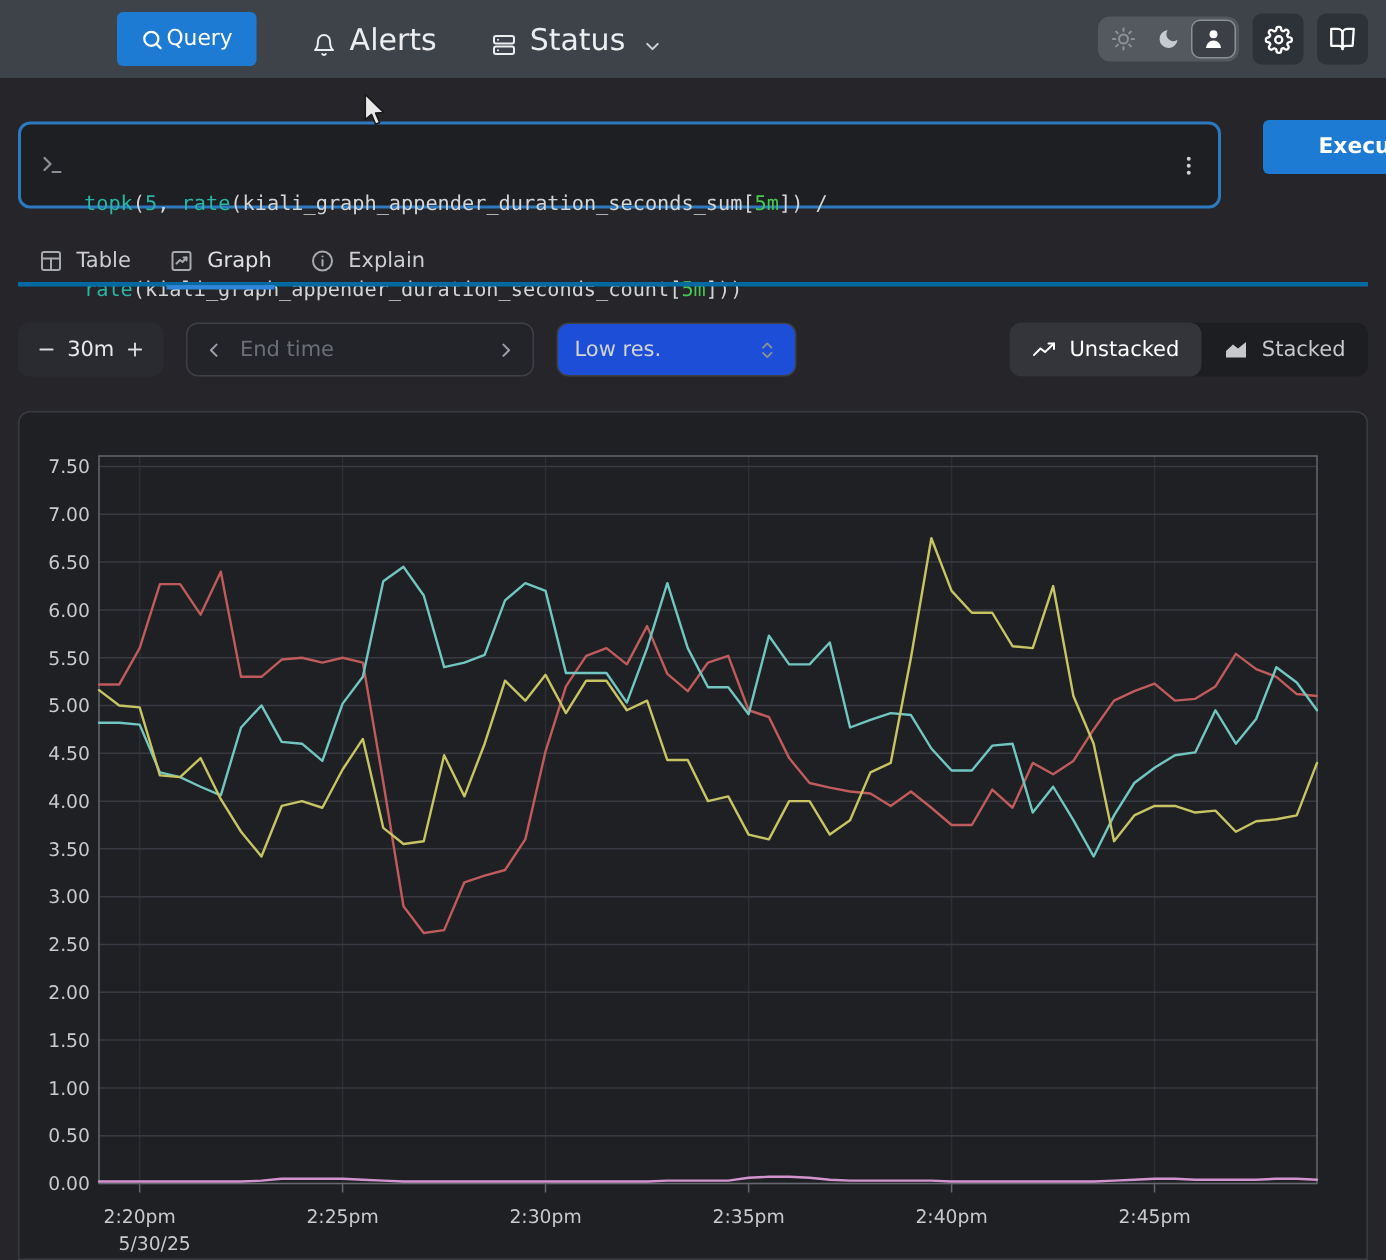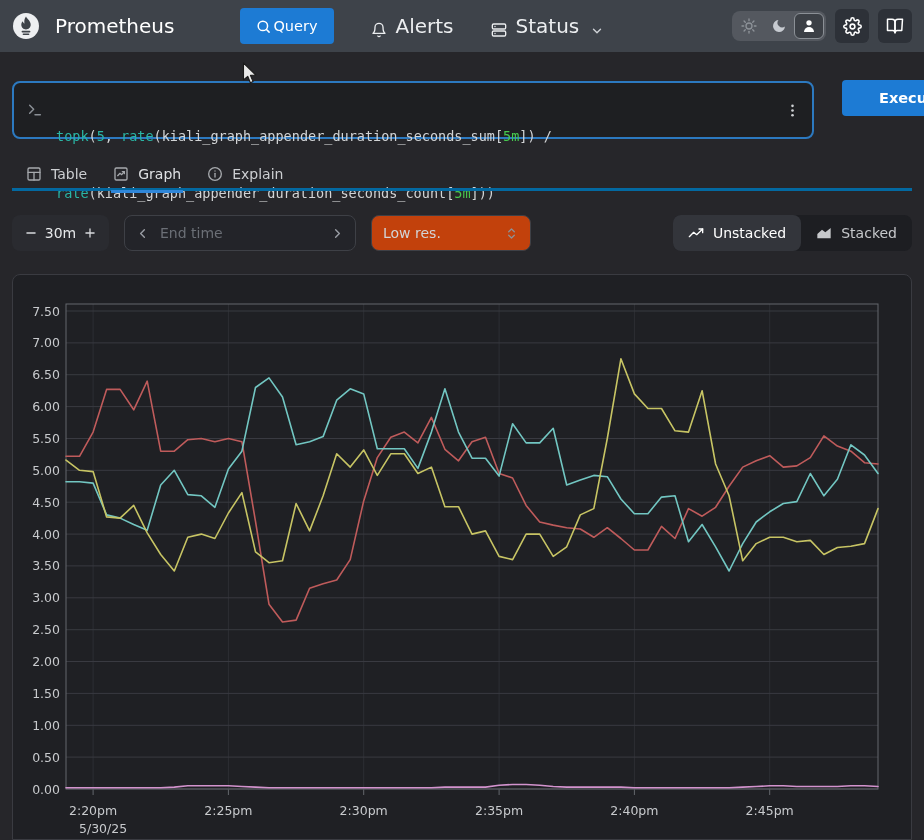--- a/index.html
+++ b/index.html
@@ -71,21 +71,21 @@
   .mini-btn{ background:none; border:none; color:#d8dadd; display:flex;
     align-items:center; cursor:pointer; padding:2px; }
   .range-val{ color:#e6e8ea; font-size:14px; }
   .endtime-box{ position:absolute; left:112px; top:0; width:232px; height:36px;
     background:#232429; border:1px solid #3e4046; border-radius:8px;
     display:flex; align-items:center; padding:0 10px; cursor:text; }
   .endtime-box .placeholder{ color:#6b6f76; font-size:14px; margin-left:10px; }
   .endtime-box .nav-chev{ color:#9a9ea5; display:flex; cursor:pointer; }
   .endtime-box .nav-chev.right{ margin-left:auto; }
   .res-box{ position:absolute; left:359px; top:0; width:160px; height:36px;
-    background:#c2410c; border:1px solid #3e4046; border-radius:8px;
+    background:#1d4ed8; border:1px solid #3e4046; border-radius:8px;
     display:flex; align-items:center; padding:0 11px; cursor:pointer; }
   .res-box .res-val{ color:#d2d4d7; font-size:14px; }
   .res-box .sel-chev{ margin-left:auto; color:#8d9196; display:flex; }
   .stack-group{ position:absolute; right:0; top:0; height:36px; display:flex;
     background:#1d1e22; border-radius:8px; }
   .stack-seg{ display:flex; align-items:center; gap:9px; padding:0 15px;
     border:none; background:transparent; color:#c6c8cb; font-size:14px;
     font-family:inherit; border-radius:8px; cursor:pointer; }
   .stack-seg.active{ background:#33353b; color:#fff; }
 
@@ -96,31 +96,20 @@
   #chart-svg{ position:absolute; top:0; left:0; }
   #chart-svg text{ font-family:"DejaVu Sans", sans-serif; }
 
   
   .cursor{ position:absolute; left:242px; top:62px; z-index:50; pointer-events:none; }
 </style>
 </head>
 <body>
 
 <header class="navbar">
-  <div class="brand">
-    <span>
-      <svg width="28" height="28" viewBox="0 0 28 28">
-        <circle cx="14" cy="14" r="13" fill="#edeff1"></circle>
-        <path fill="#3e4349" d="M14 4.5c1.1 2.6 4.7 4.2 4.7 8.3 0 2.6-2.1 4.7-4.7 4.7s-4.7-2.1-4.7-4.7c0-1.5.6-2.6 1.4-3.6.2 1 .9 1.9 1.8 2.3-.5-1.9-.2-4.8 1.5-7z"></path>
-        <rect x="9.6" y="18.8" width="8.8" height="1.7" rx="0.8" fill="#3e4349"></rect>
-        <rect x="10.6" y="21.4" width="6.8" height="1.7" rx="0.8" fill="#3e4349"></rect>
-      </svg>
-    </span>
-    <span class="brand-title">Prometheus</span>
-  </div>
   <nav class="nav-group">
     <button class="query-btn">
       <span>
         <svg width="15" height="15" viewBox="0 0 24 24" fill="none" stroke="currentColor" stroke-width="2.4" stroke-linecap="round">
           <circle cx="11" cy="11" r="7.5"></circle>
             <line x1="21" y1="21" x2="16.7" y2="16.7"></line>
         </svg>
       </span>
       <span>Query</span>
     </button>

